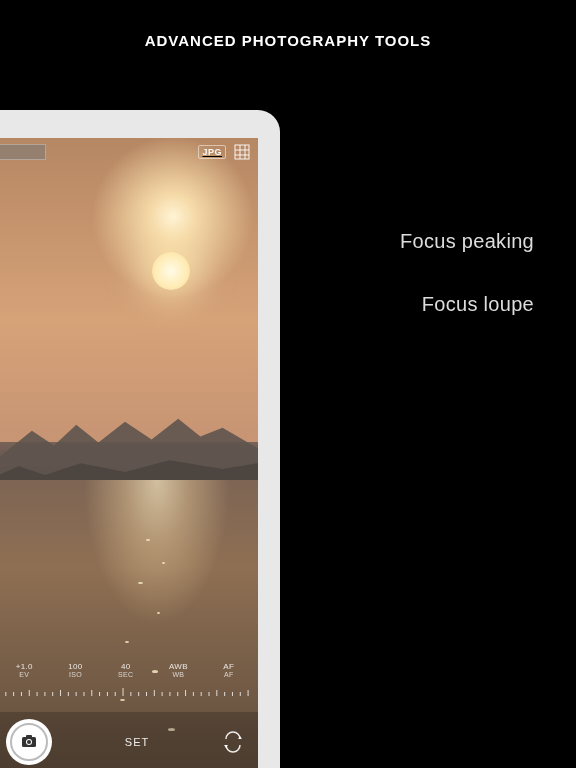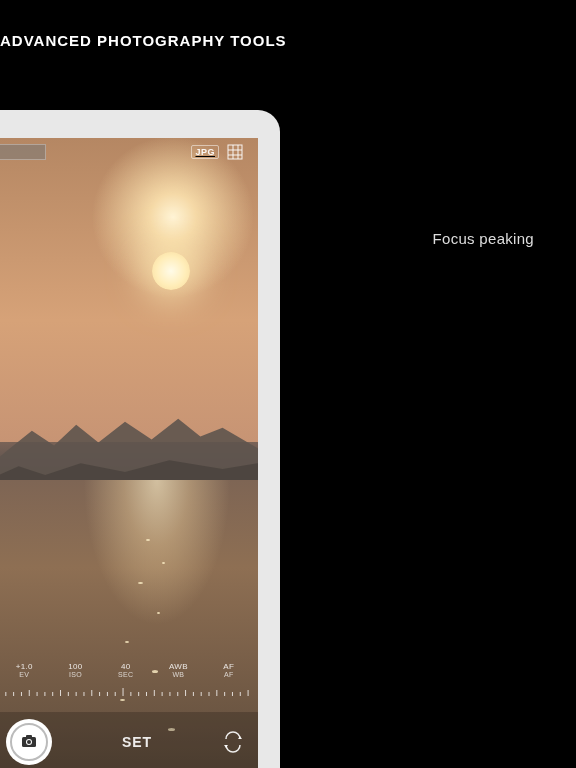--- a/index.html
+++ b/index.html
@@ -13,20 +13,21 @@
       background: #000;
       font-family: -apple-system, BlinkMacSystemFont, 'Helvetica Neue', Arial, sans-serif;
       overflow: hidden;
       position: relative;
     }
     .heading {
       position: absolute;
       top: 32px;
       left: 0;
       right: 0;
+      text-align: center;
       color: #fff;
       font-size: 15px;
       font-weight: 700;
       letter-spacing: 1px;
     }
     
     .tablet {
       position: absolute;
       top: 110px;
       left: -30px;
@@ -90,21 +91,21 @@
     }
     .sparkle {
       position: absolute;
       background: rgba(255,240,200,0.8);
       border-radius: 50%;
     }
     
     .vf-top {
       position: absolute;
       top: 6px;
-      right: 15px;
+      right: 8px;
       display: flex;
       gap: 8px;
       align-items: center;
       text-decoration: underline;
     }
     .jpg-badge {
       color: rgba(255,255,255,0.92);
       font-size: 9px;
       font-weight: 600;
       letter-spacing: 0.5px;
@@ -168,40 +169,39 @@
     }
     .shutter-inner {
       width: 38px; height: 38px;
       border-radius: 50%;
       border: 2px solid #bbb;
       display:flex;align-items:center;justify-content:center;
     }
     .cam-glyph { font-size: 14px; color:#333; }
     .set-btn {
       color: rgba(255,255,255,0.9);
-      font-size: 14px;
+      font-size: 11px;
       letter-spacing: 1px;
       padding: 4px 6px;
-      font-weight: bold;
     }
     .swap-btn {
       color: rgba(255,255,255,0.9);
       width: 22px; height: 22px;
     }
     .swap-btn svg { display:block; }
     
     .features {
       position: absolute;
       right: 42px;
       top: 230px;
       text-align: right;
       color: #ddd;
     }
     .feature-item {
-      font-size: 15px;
+      font-size: 20px;
       font-weight: 500;
       margin-bottom: 40px;
       letter-spacing: 0.3px;
     }
   </style>
 </head>
 <body>
 
 <div class="heading">ADVANCED PHOTOGRAPHY TOOLS</div>
 
@@ -331,13 +331,14 @@
             <polygon points="4,17 2,14 6,14" fill="rgba(255,255,255,0.9)"></polygon>
           </svg>
         </div>
       </div>
     </div>
   </div>
 </div>
 
 <div class="features">
   <div class="feature-item">Focus peaking</div>
+  <div class="feature-item">Focus loupe</div>
 </div>
 
 </body></html>

